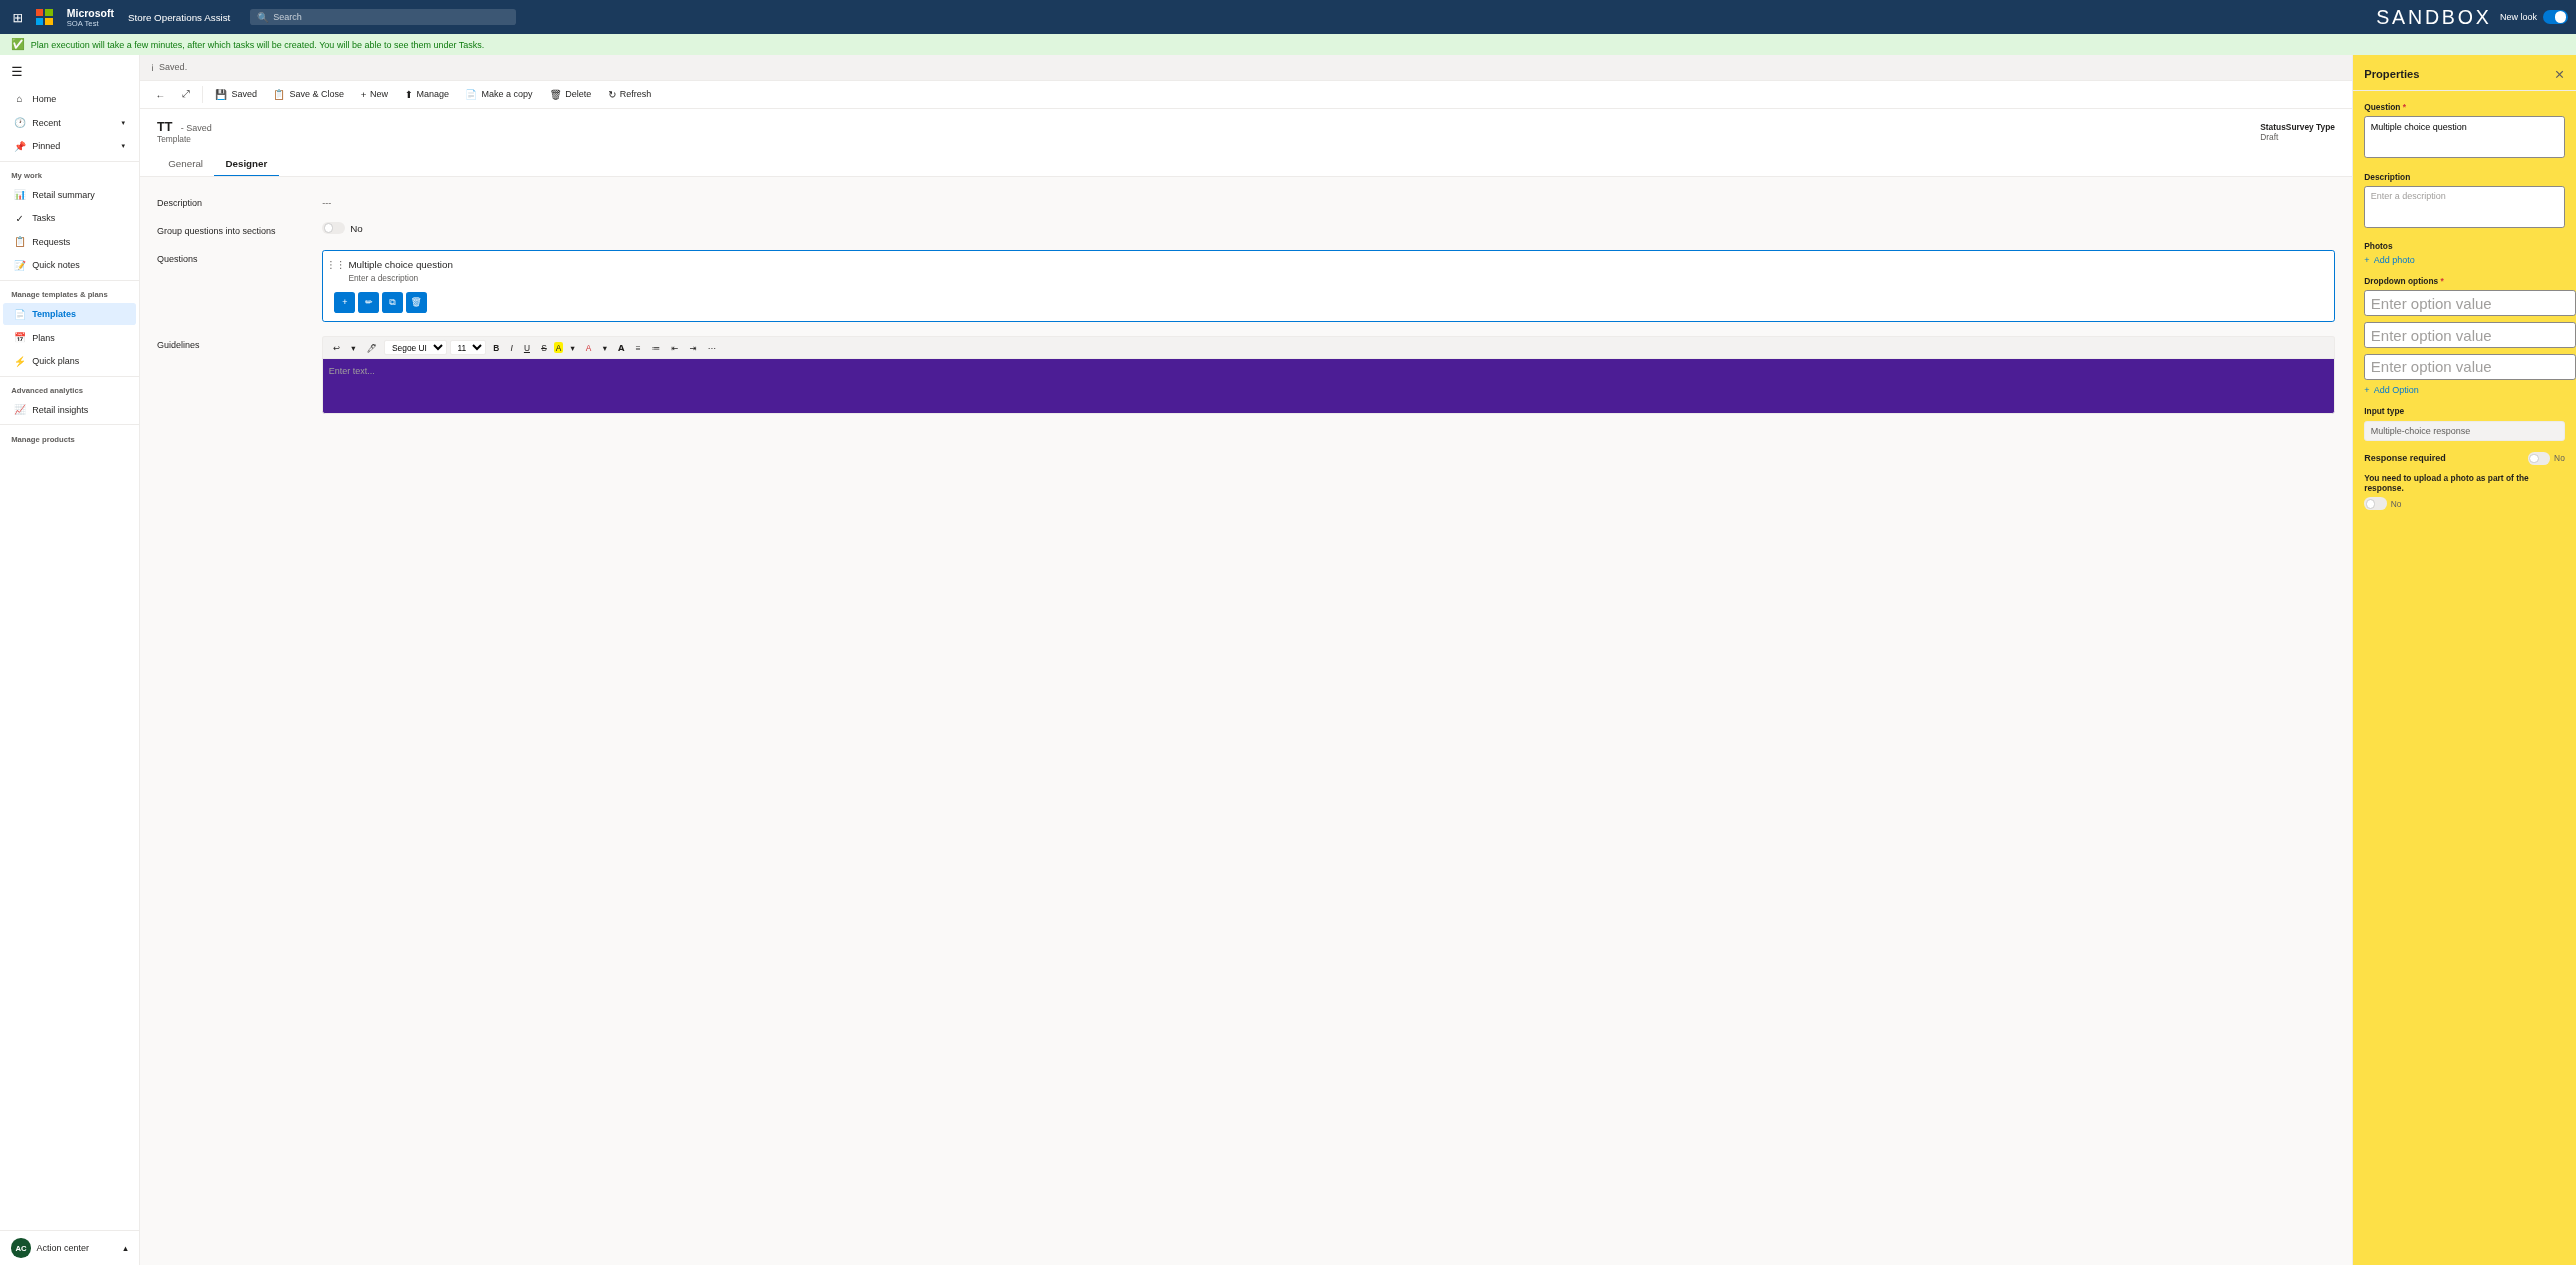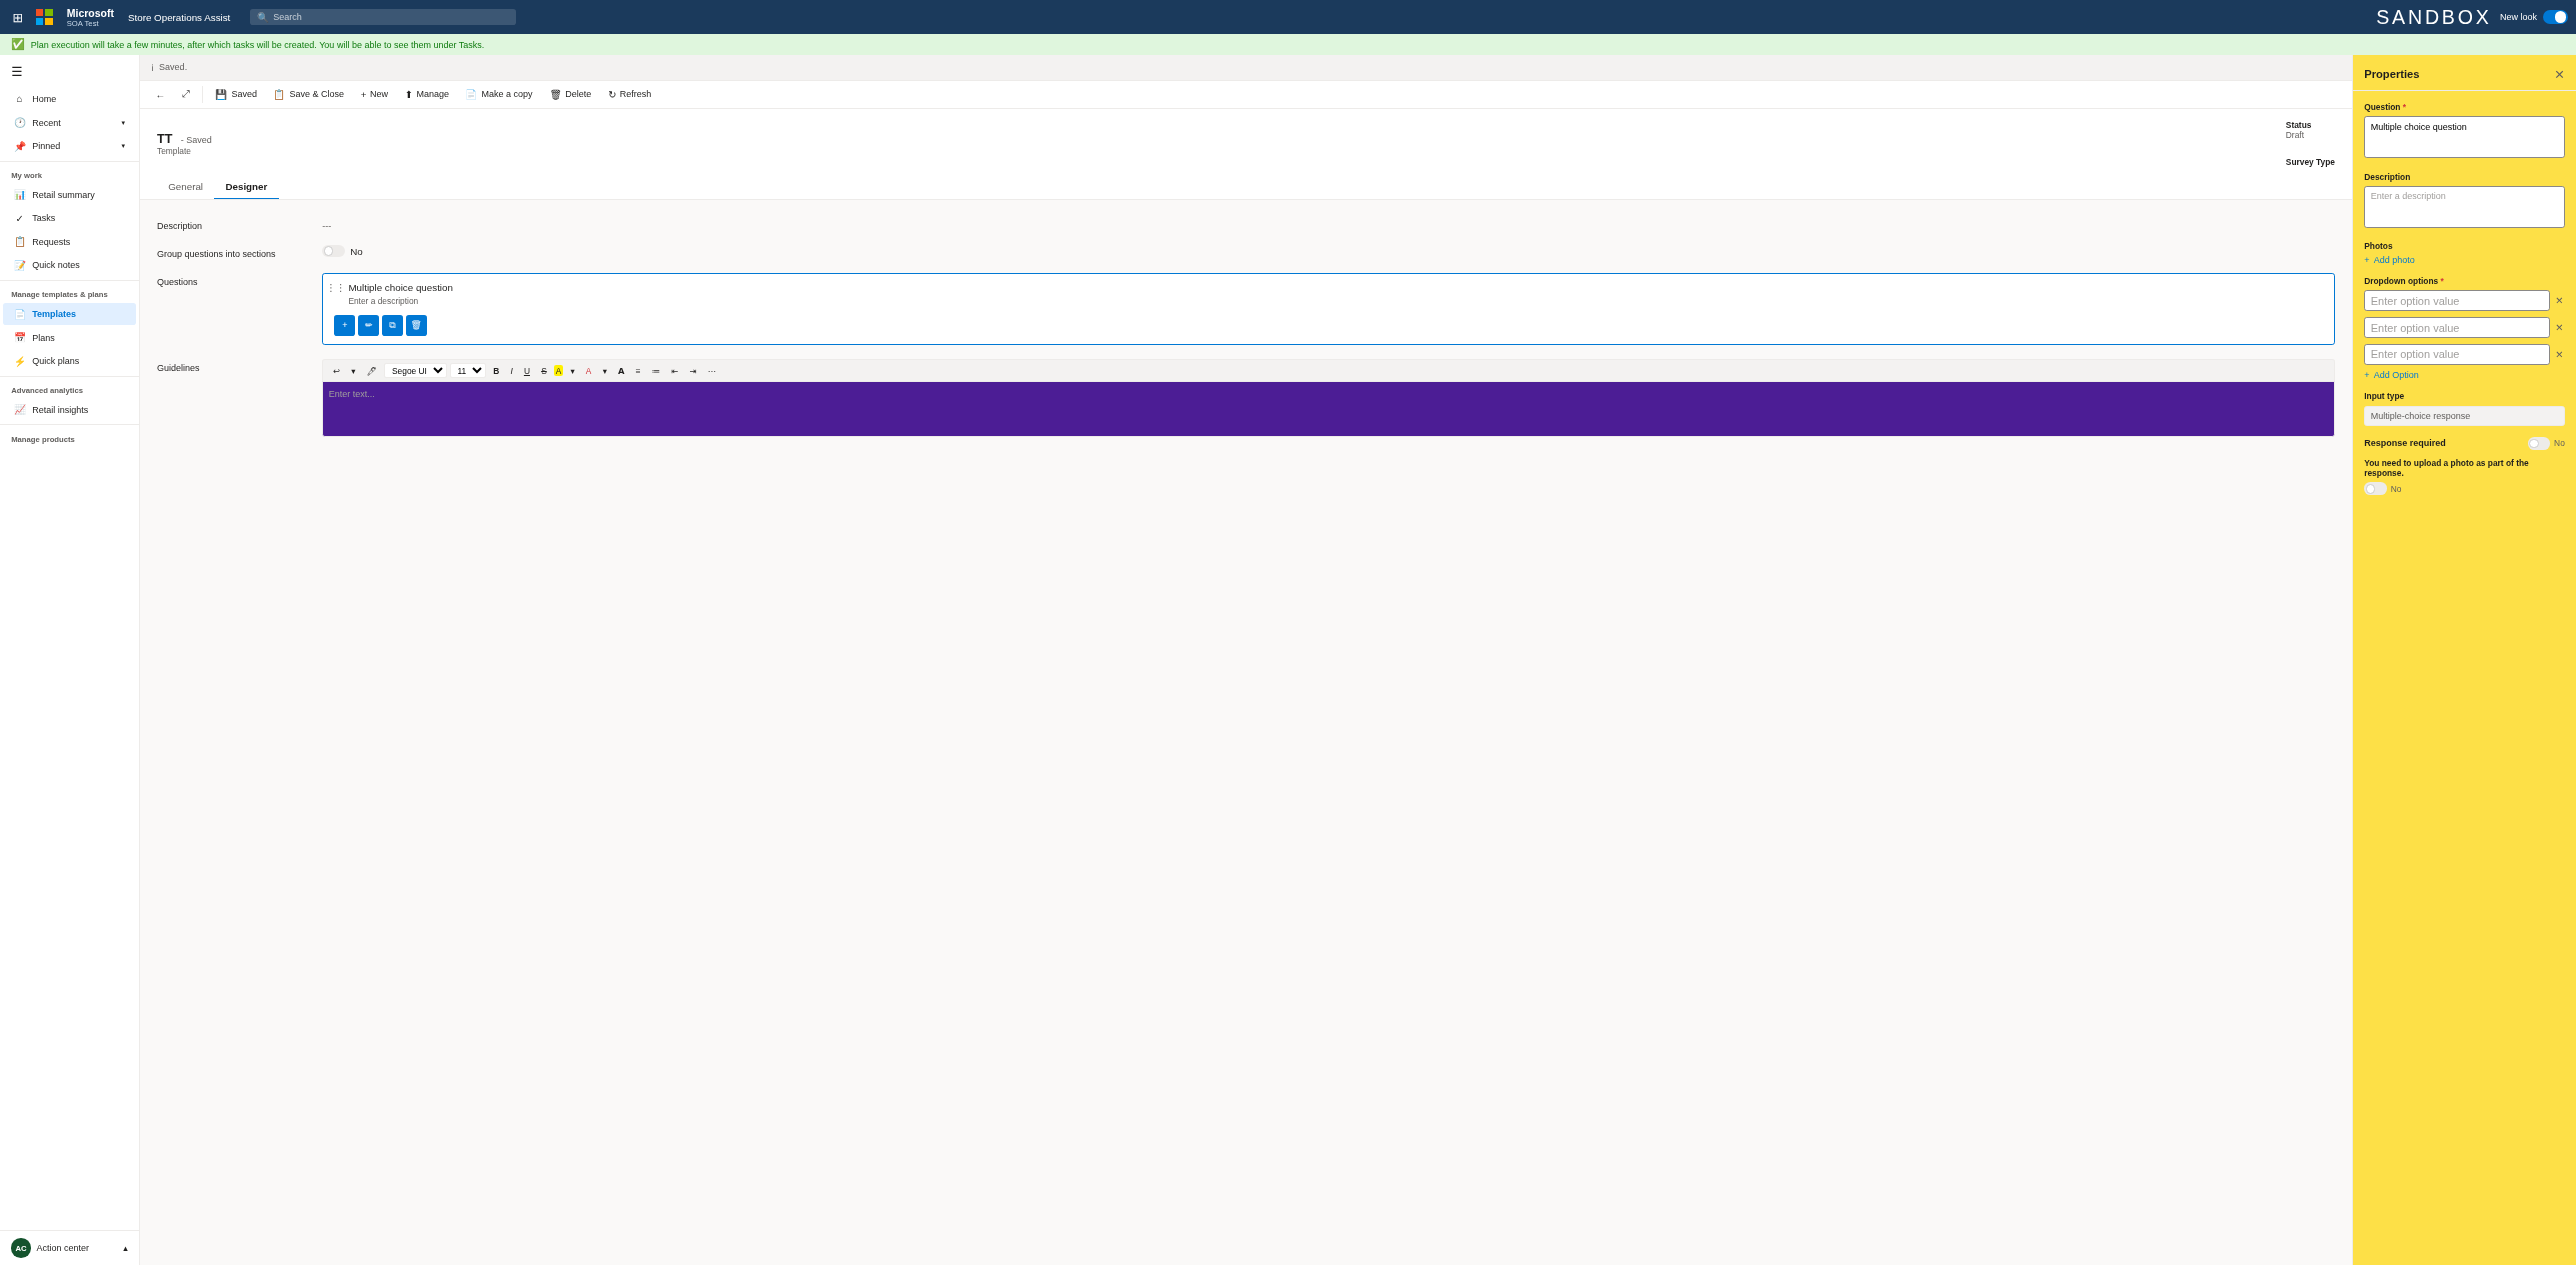--- a/index.html
+++ b/index.html
@@ -56,21 +56,21 @@
     .toolbar-btn { display: flex; align-items: center; gap: 3.5px; padding: 3.5px 7px; border: none; background: none; cursor: pointer; font-size: 9px; color: #201f1e; border-radius: 2.8px; }
     .toolbar-btn .t-icon { font-size: 9.8px; }
     .toolbar-sep { width: 0.7px; height: 17px; background: #edebe9; margin: 0 2.8px; }
 
     
     .doc-header { padding: 11.2px 17px 0; background: white; border-bottom: 0.7px solid #edebe9; flex-shrink: 0; }
     .doc-title-row { display: flex; align-items: center; justify-content: space-between; margin-bottom: 5.6px; }
     .doc-title { font-size: 12.6px; font-weight: 600; color: #201f1e; }
     .doc-saved { color: #605e5c; font-size: 9px; font-weight: 400; margin-left: 5.6px; }
     .doc-subtitle { font-size: 8.4px; color: #605e5c; }
-    .doc-meta { display: flex; gap: 17px; font-size: 8.4px; color: #605e5c; flex-direction: column; }
+    .doc-meta { display: flex; font-size: 8.4px; color: #605e5c; }
     .doc-meta-item label { display: block; font-weight: 600; color: #201f1e; font-size: 8.4px; }
     .tabs { display: flex; gap: 0; margin-top: 8.4px; }
     .tab { padding: 5.6px 11.2px; font-size: 9.8px; cursor: pointer; color: #605e5c; border-bottom: 1.4px solid transparent; }
     .tab.active { color: #201f1e; font-weight: 600; border-bottom: 1.4px solid #0078d4; }
 
     
     .form-content { flex: 1; overflow-y: auto; padding: 17px; background: #faf9f8; }
     .form-row { display: flex; align-items: flex-start; gap: 11.2px; margin-bottom: 14px; }
     .form-label { width: 154px; font-size: 9px; color: #201f1e; padding-top: 4.2px; flex-shrink: 0; }
     .form-value { flex: 1; font-size: 9px; color: #605e5c; padding-top: 4.2px; }
@@ -101,21 +101,21 @@
     .panel-title { font-size: 11.2px; font-weight: 600; }
     .panel-close { border: none; background: none; cursor: pointer; font-size: 12.6px; color: #605e5c; }
     .panel-body { padding: 11.2px; flex: 1; }
     .panel-field { margin-bottom: 11.2px; }
     .panel-field-label { font-size: 8.4px; font-weight: 600; margin-bottom: 4.2px; color: #201f1e; }
     .required-star { color: #d13438; }
     .panel-textarea { width: 100%; border: 0.7px solid #8a8886; border-radius: 2.8px; padding: 4.2px 5.6px; font-size: 9px; min-height: 42px; resize: none; font-family: inherit; }
     .panel-textarea::placeholder { color: #a19f9d; }
     .add-photo-btn { display: flex; align-items: center; gap: 4.2px; font-size: 9px; color: #0078d4; cursor: pointer; border: none; background: none; padding: 0; }
     .dropdown-option-row { display: flex; align-items: center; gap: 4.2px; margin-bottom: 5.6px; }
-    .dropdown-option-input { flex: 1; border: 0.7px solid #8a8886; border-radius: 2.8px; padding: 3.5px 5.6px; font-size: 11px; font-family: inherit; }
+    .dropdown-option-input { flex: 1; border: 0.7px solid #8a8886; border-radius: 2.8px; padding: 3.5px 5.6px; font-size: 15px; font-family: inherit; }
     .dropdown-option-input::placeholder { color: #a19f9d; }
     .remove-option-btn { border: none; background: none; cursor: pointer; color: #605e5c; font-size: 9.8px; padding: 1.4px; }
     .add-option-btn { display: flex; align-items: center; gap: 4.2px; font-size: 9px; color: #0078d4; cursor: pointer; border: none; background: none; padding: 0; margin-top: 2.8px; }
     .input-type-display { background: #f3f2f1; border: 0.7px solid #edebe9; border-radius: 2.8px; padding: 4.2px 5.6px; font-size: 9px; color: #605e5c; }
     .response-required-row { display: flex; align-items: center; justify-content: space-between; margin-bottom: 8.4px; }
     .response-required-label { font-size: 9px; font-weight: 600; }
     .toggle-with-label { display: flex; align-items: center; gap: 4.2px; font-size: 8.4px; color: #605e5c; }
     .photo-upload-desc { font-size: 8.4px; color: #201f1e; margin-bottom: 4.2px; font-weight: 600; }
     .highlight-yellow { background: #fff100; padding: 0.7px 2.1px; }
     .highlight-red { color: #d13438; }

